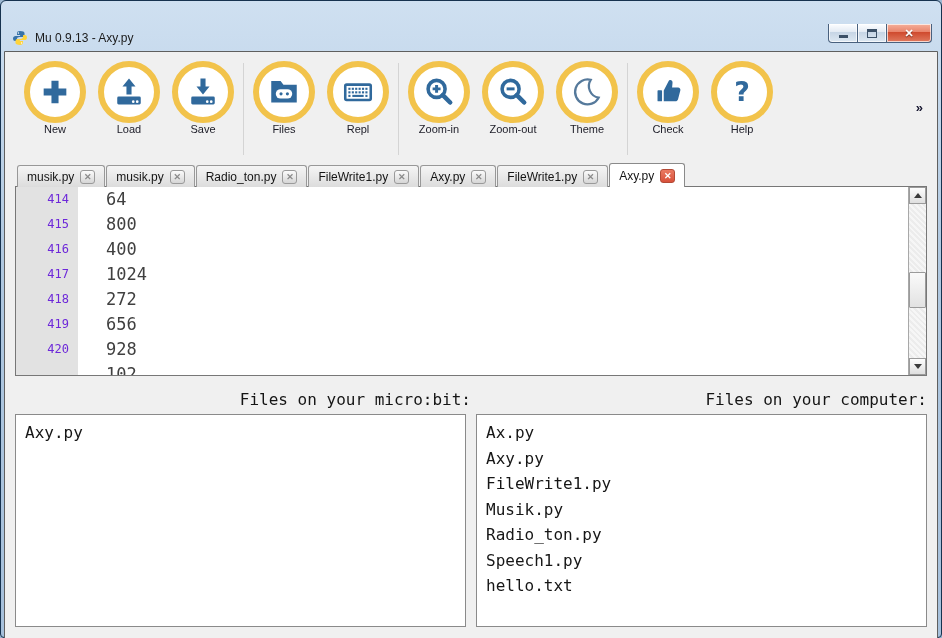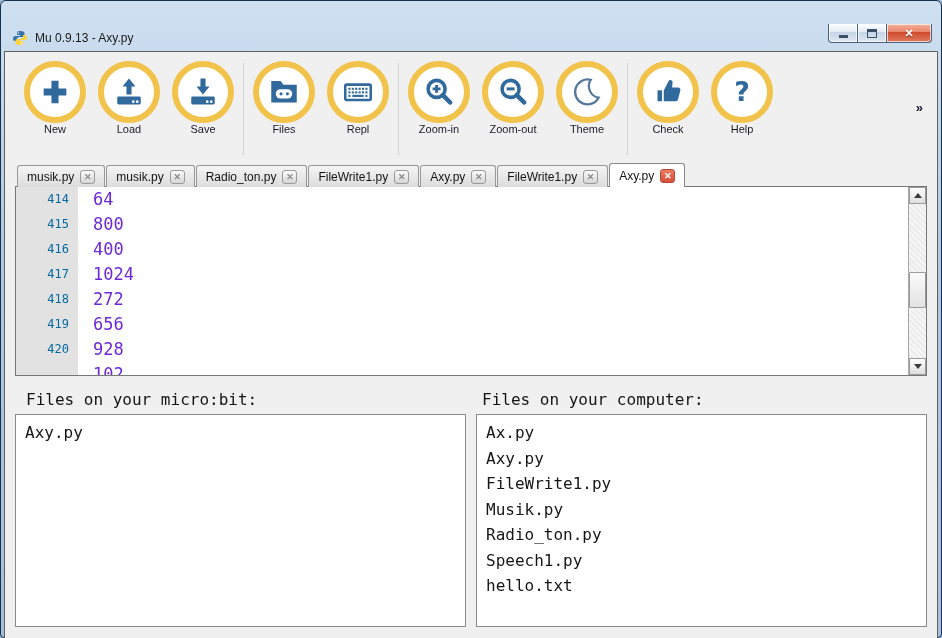--- a/index.html
+++ b/index.html
@@ -99,27 +99,27 @@
 
   
   .editor{
     margin:0 10px; height:190px;
     border:1px solid #777; background:#fff;
     position:relative; overflow:hidden; z-index:2;
   }
   .editor-scroll-pad{ position:absolute; inset:0 18px 0 0; display:flex; overflow:hidden; }
   .gutter{
     width:62px; background:#e2e2e2; flex:none;
-    font-family:"DejaVu Sans Mono", monospace; font-size:12px; color:#0369a1;
+    font-family:"DejaVu Sans Mono", monospace; font-size:12px; color:#6d28d9;
     text-align:right; padding-right:9px;
   }
   .gutter div{ height:25px; line-height:25px; }
   .code-col{
     flex:1; font-family:"DejaVu Sans Mono", monospace;
-    font-size:17px; color:#6d28d9; padding-left:15px;
+    font-size:17px; color:#404040; padding-left:28px;
   }
   .code-col div{ height:25px; line-height:24px; }
   .vscroll{
     position:absolute; top:0; right:0; bottom:0; width:18px;
     border-left:1px solid #a8a8a8;
     background:repeating-linear-gradient(45deg,#f6f6f6 0 2px,#ececec 2px 4px);
     display:flex; flex-direction:column;
   }
   .scroll-btn{
     height:17px; flex:none;
@@ -130,21 +130,21 @@
   .arr-dn{ width:0; height:0; border-left:4px solid transparent; border-right:4px solid transparent; border-top:5px solid #3b3b3b; }
   .scroll-track{ flex:1; position:relative; cursor:pointer; }
   .scroll-thumb{
     position:absolute; left:0; right:0; top:44%; height:36px;
     border:1px solid #9b9b9b; border-radius:1px;
     background:linear-gradient(#fafafa,#e2e2e2);
     cursor:pointer;
   }
 
   
-  .files-labels{ display:flex; margin:14px 10px 5px 10px; }
+  .files-labels{ display:flex; margin:14px 10px 5px 10px;text-align:right; }
   .files-labels .flabel{
     flex:1; font-family:"DejaVu Sans Mono", monospace;
     font-size:16px; color:#151515; padding-left:11px;
   }
   .files-panes{ display:flex; gap:10px; margin:0 10px; height:213px; }
   .pane{
     flex:1; border:1px solid #8a8a8a; background:#fff;
     padding:5px 9px; overflow:hidden;
   }
   .pane li{

